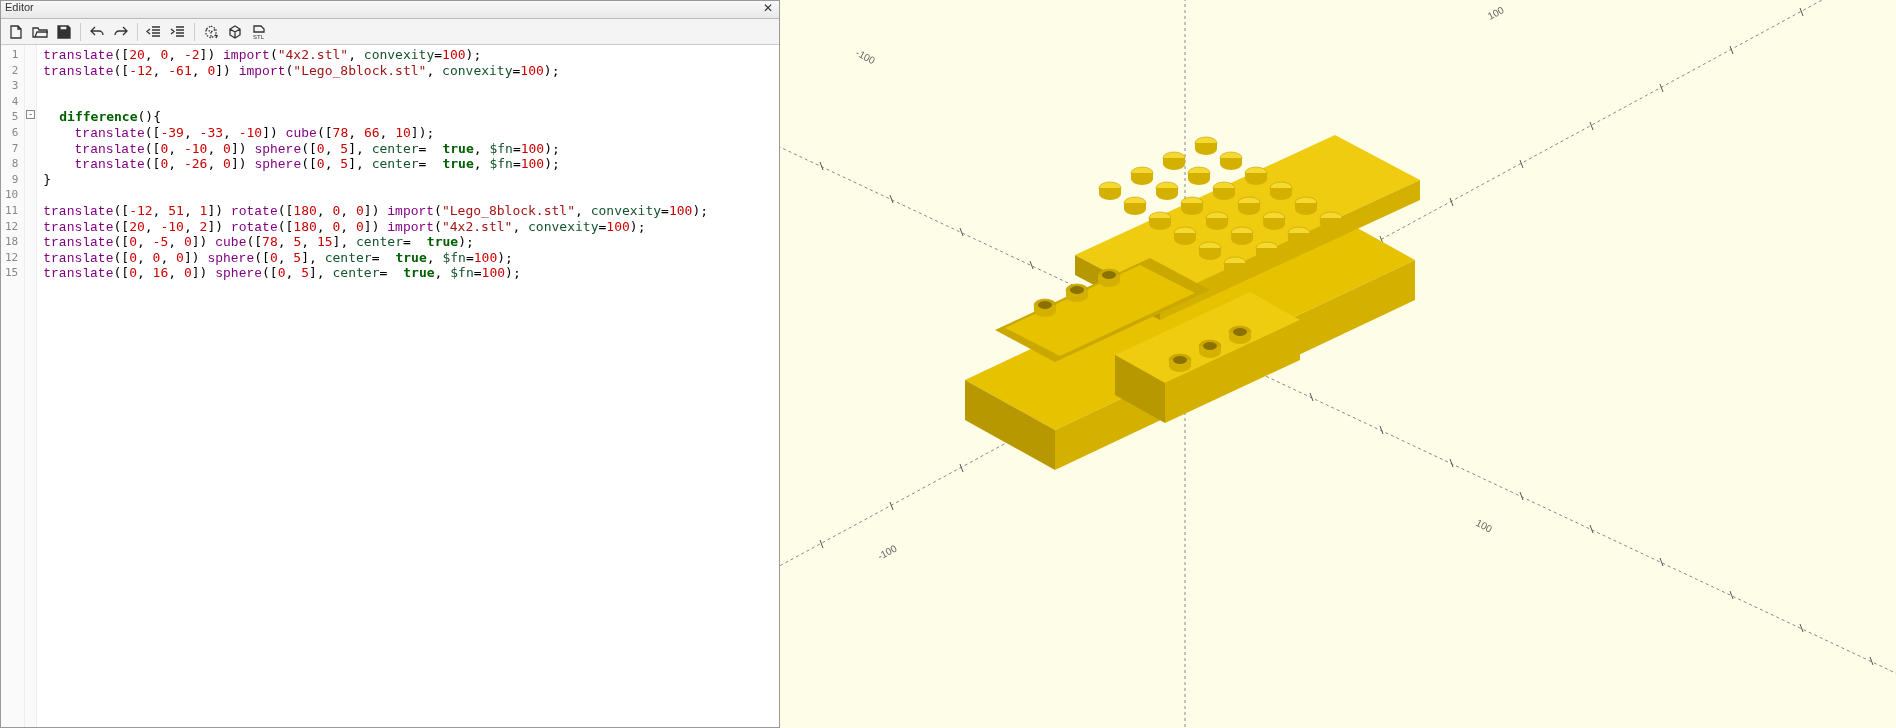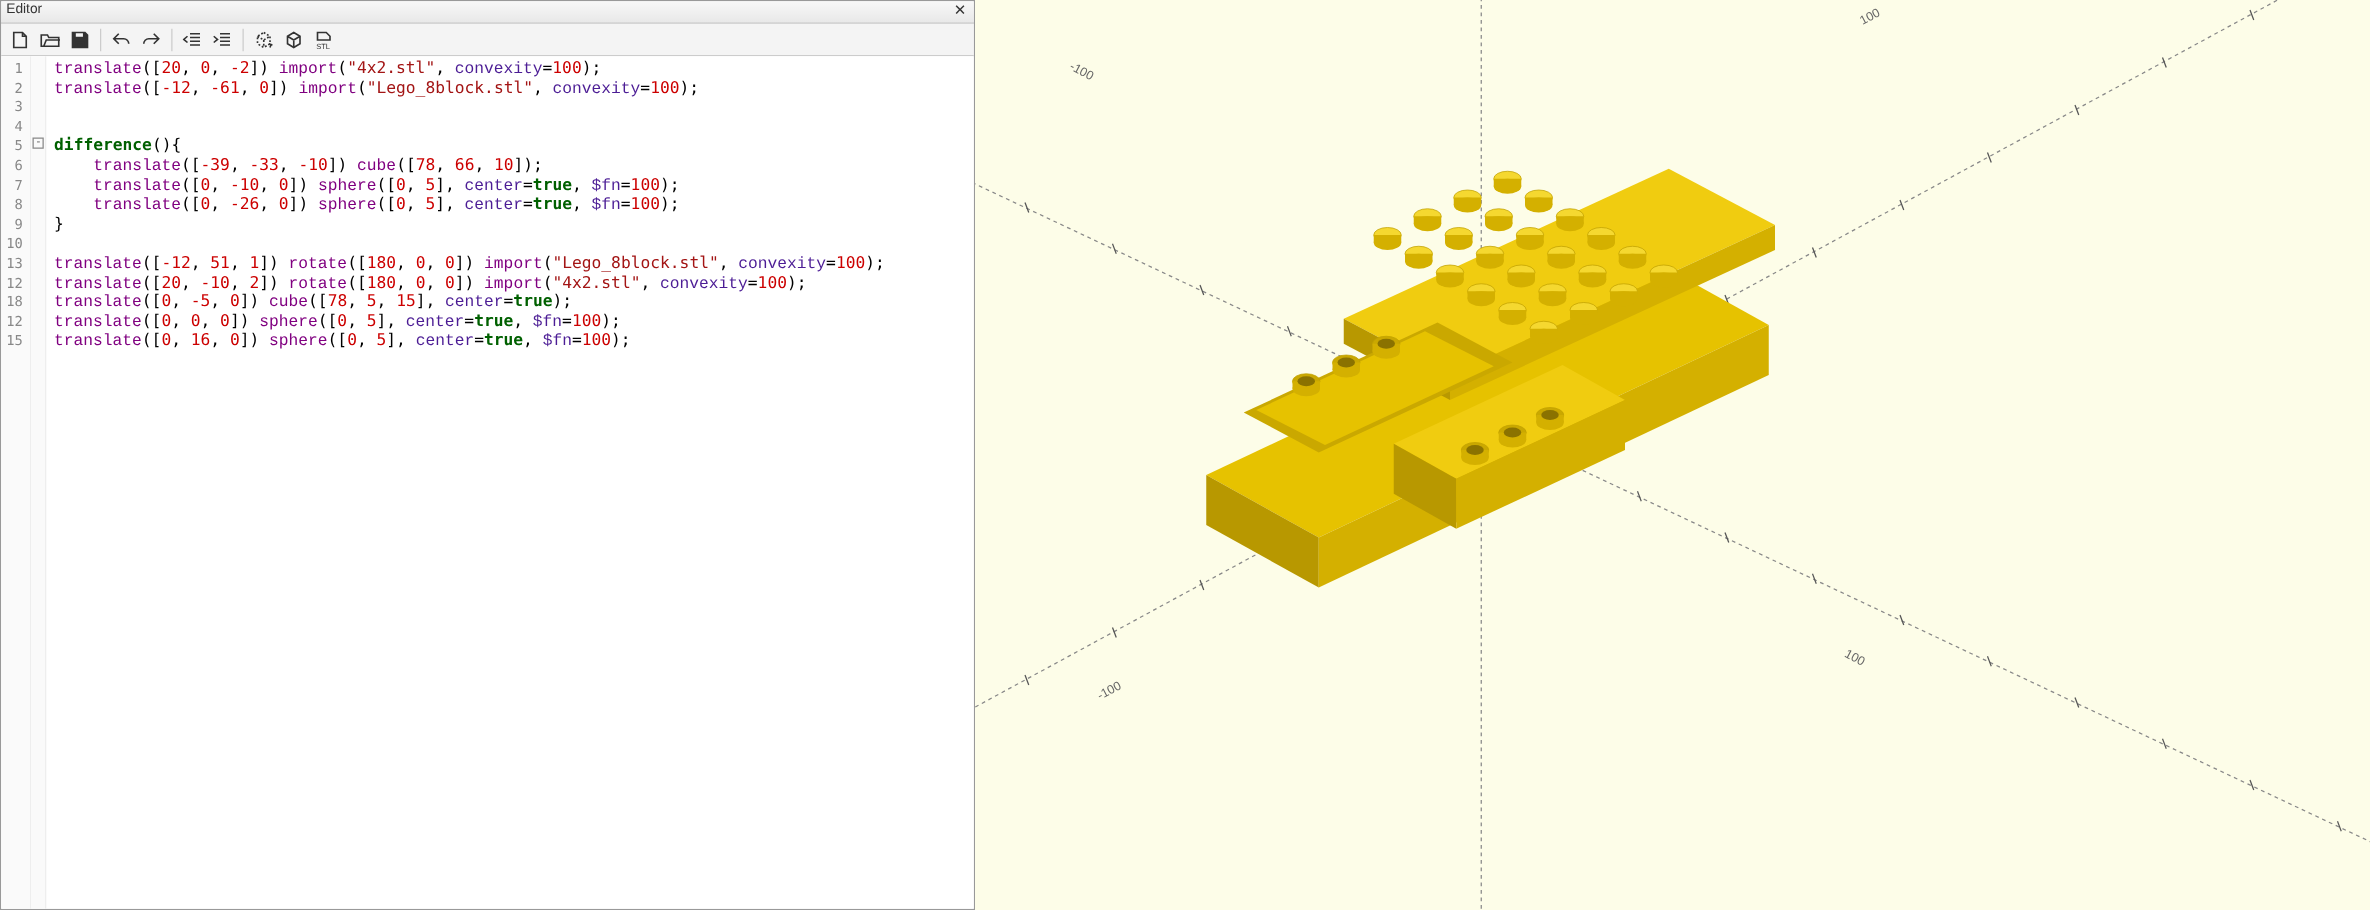--- a/index.html
+++ b/index.html
@@ -13,25 +13,25 @@
   .tool-btn svg { width: 16px; height: 16px; stroke: #333; fill: none; stroke-width: 1.3; }
   .tool-sep { width: 1px; height: 18px; background: #ccc; margin: 0 3px; }
   .code-area { flex: 1; display: flex; font-family: Consolas, monospace; font-size: 13px; line-height: 15.6px; overflow: auto; background: #fff; }
   .gutter { background: #fafafa; color: #888; text-align: right; padding: 2px 6px 2px 4px; border-right: 1px solid #eee; user-select: none; min-width: 22px; }
   .gutter .ln { height: 15.6px; font-size: 11px; position: relative; }
   .fold-col { width: 12px; background: #fafafa; border-right: 1px solid #eee; }
   .fold-col .fold { height: 15.6px; display:flex; align-items:center; justify-content:center; font-size:9px; color:#666; }
   .fold-col .fold.box { border:1px solid #888; width:9px; height:9px; margin:3px auto; line-height:7px; }
   .code { padding: 2px 6px; white-space: pre; }
   .code .line { height: 15.6px; }
-  .kw { color: #006000; font-weight: bold; }
+  .kw { color: #006000; font-weight: bold; margin-left: 16px; }
   .fn { color: #800080; font-family: Liberation Mono, monospace; }
   .num { color: #cc0000; }
   .str { color: #a31515; }
-  .var { color: #4c1d95; font-family: Liberation Mono, monospace; }
+  .var { color: #14532d; }
   .op { color: #000; }
   .viewport { flex: 1; height: 100%; background: #fdfde8; position: relative; overflow: hidden; }
   .viewport svg { width: 100%; height: 100%; }
   .axis-widget { position: absolute; left: 70px; bottom: 170px; }
 </style>
 </head>
 <body>
 
 <div class="editor-panel">
   <div class="editor-titlebar">
@@ -101,21 +101,21 @@
         <div class="ln">1</div>
         <div class="ln">2</div>
         <div class="ln">3</div>
         <div class="ln">4</div>
         <div class="ln">5</div>
         <div class="ln">6</div>
         <div class="ln">7</div>
         <div class="ln">8</div>
         <div class="ln">9</div>
         <div class="ln">10</div>
-        <div class="ln">13</div>
+        <div class="ln">11</div>
         <div class="ln">12</div>
         <div class="ln">18</div>
         <div class="ln">12</div>
         <div class="ln">15</div>
       </div>
     <div class="fold-col" id="foldcol">
         <div class="fold"></div>
         <div class="fold"></div>
         <div class="fold"></div>
         <div class="fold"></div>

